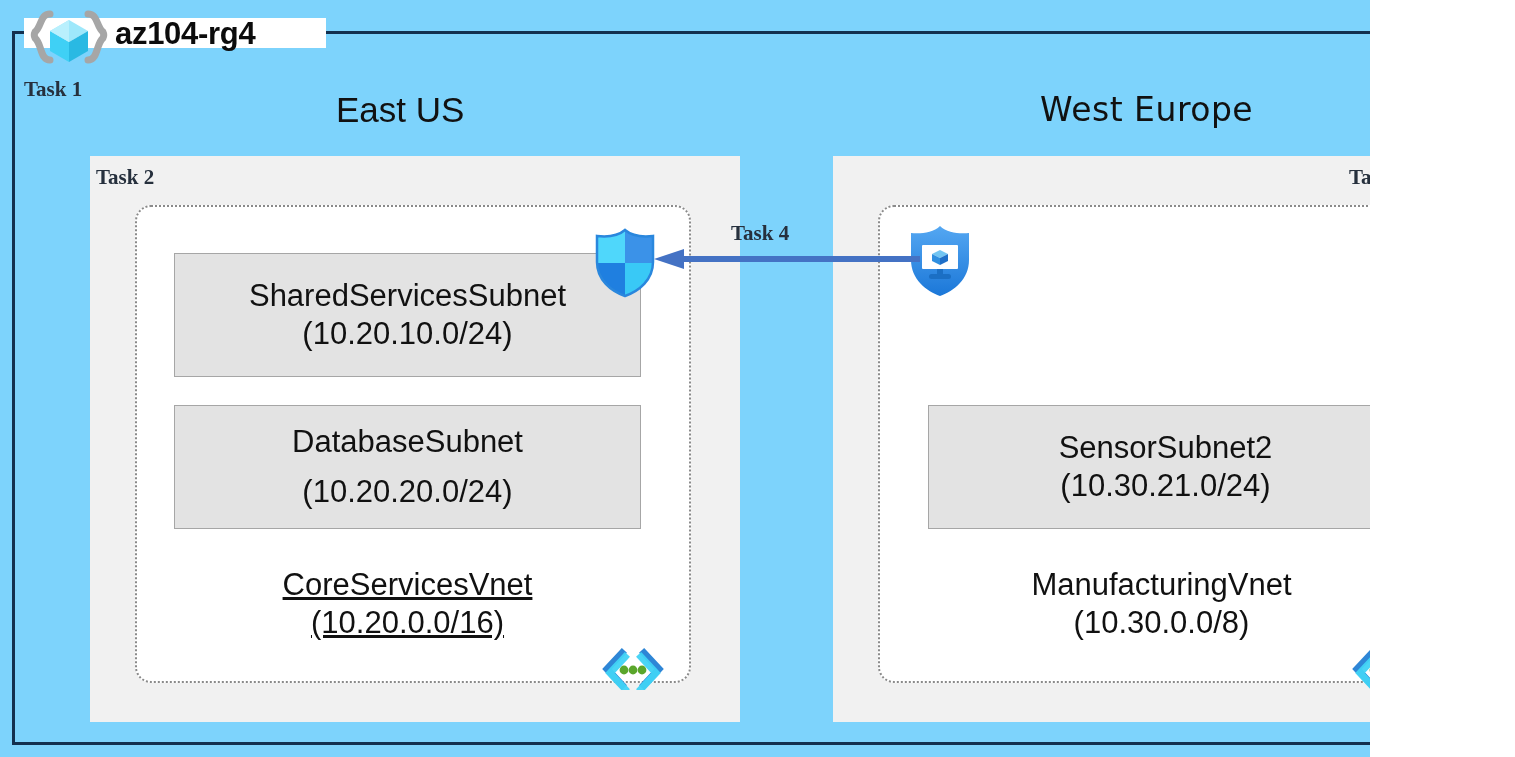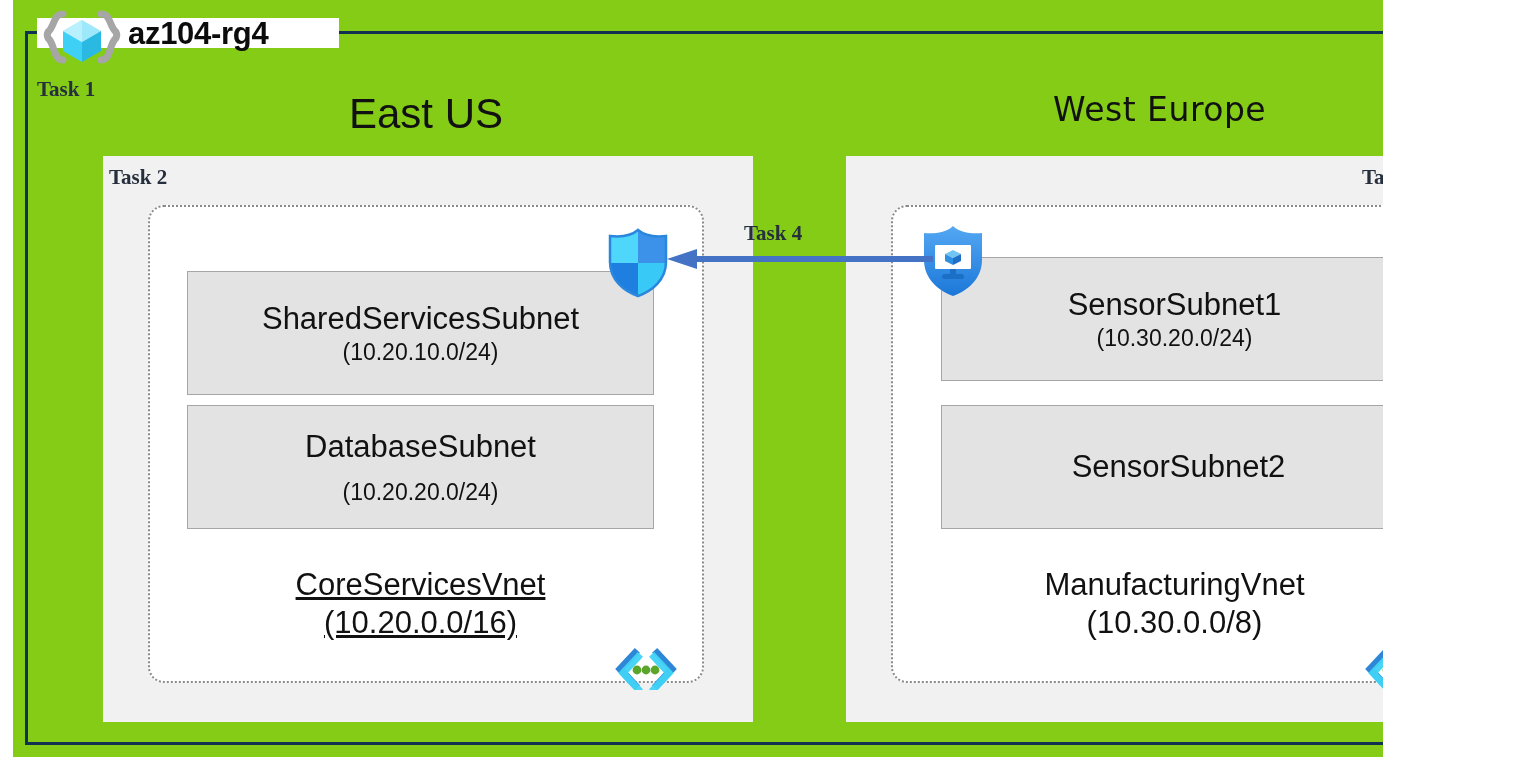--- a/index.html
+++ b/index.html
@@ -9,23 +9,22 @@
   }
   body {
     font-family: "Liberation Sans", sans-serif;
     -webkit-font-smoothing: antialiased;
   }
 
   #canvas {
     position: relative;
     width: 1370px;
     height: 757px;
-    background: #84cc16;
+    background: #7dd3fc;
     overflow: hidden;
-    margin-left: 13px;
   }
 
   
   .rg-border {
     position: absolute;
     left: 12px;
     top: 31px;
     width: 1483px;
     height: 714px;
     border: 3px solid #12304f;
@@ -70,21 +69,21 @@
     white-space: nowrap;
     font-family: Liberation Serif, serif;
   }
   #task1-label { left: 24px; top: 77px; }
   #task2-label { left: 96px; top: 165px; }
   #task3-label { left: 1349px; top: 165px; }
   #task4-label { left: 731px; top: 221px; }
 
   .region-title {
     position: absolute;
-    font-size: 42px;
+    font-size: 35px;
     color: #111111;
     font-weight: normal;
     white-space: nowrap;
     text-align: center;
   }
   #region-eastus {
     left: 336px;
     top: 90px;
     font-family: "Liberation Sans", sans-serif;
   }
@@ -125,23 +124,23 @@
     box-sizing: border-box;
     display: flex;
     flex-direction: column;
     align-items: center;
     justify-content: center;
     text-align: center;
     color: #111111;
     font-size: 31px;
     line-height: 1.22;
   }
-  .subnet-box .cidr { font-size: 23px; }
-
-  #subnet-shared   { left: 174px; top: 271px; width: 467px; height: 124px; }
+  .subnet-box .cidr { font-size: 31px; }
+
+  #subnet-shared   { left: 174px; top: 253px; width: 467px; height: 124px; }
   #subnet-database { left: 174px; top: 405px; width: 467px; height: 124px; gap: 12px; }
   #subnet-sensor1  { left: 928px; top: 257px; width: 467px; height: 124px; }
   #subnet-sensor2  { left: 928px; top: 405px; width: 467px; height: 124px; padding-left: 8px; }
 
   
   .vnet-caption {
     position: absolute;
     text-align: center;
     color: #111111;
     font-size: 31px;
@@ -248,27 +247,24 @@
       <circle cx="42" cy="22" r="4.4" fill="#5aa62b"></circle>
     </svg>
   </div>
 
   <div class="region-box" id="region-box-right"></div>
 
   <div class="task-label" id="task3-label">Task 3</div>
 
   <div class="vnet-box" id="vnet-right"></div>
 
-  <div class="subnet-box" id="subnet-sensor1">
-    <span>SensorSubnet1</span>
-    <span class="cidr">(10.30.20.0/24)</span>
-  </div>
 
   <div class="subnet-box" id="subnet-sensor2">
     <span>SensorSubnet2</span>
+    <span class="cidr">(10.30.21.0/24)</span>
   </div>
 
   <div class="vnet-caption" id="vnet-caption-right">
     <div>ManufacturingVnet</div>
     <div>(10.30.0.0/8)</div>
   </div>
 
   <div class="vnet-icon" id="vnet-icon-right">
     <svg viewBox="0 0 66 42" width="66" height="42">
       <path d="M22 5 L7 21 L22 37" fill="none" stroke="#2e86d6" stroke-width="7" stroke-linecap="square"></path>

